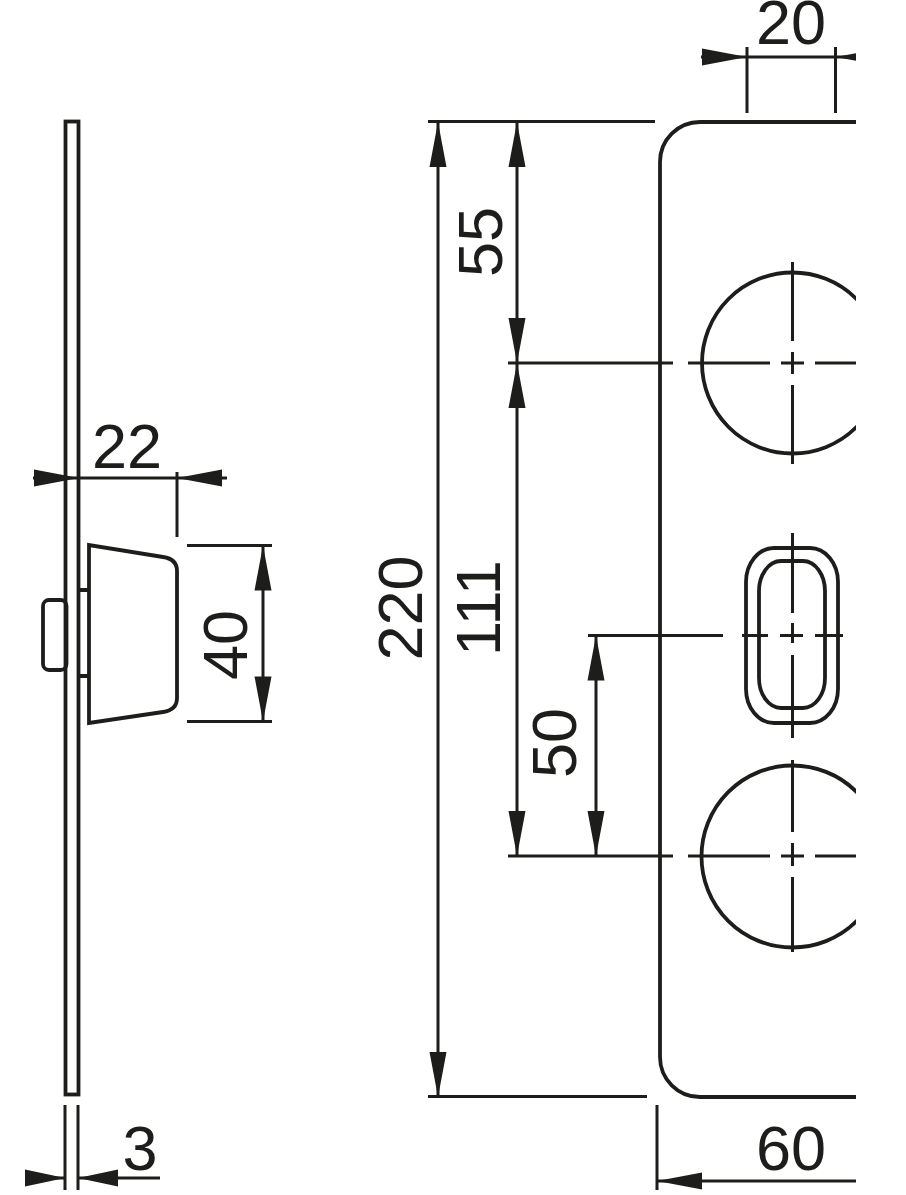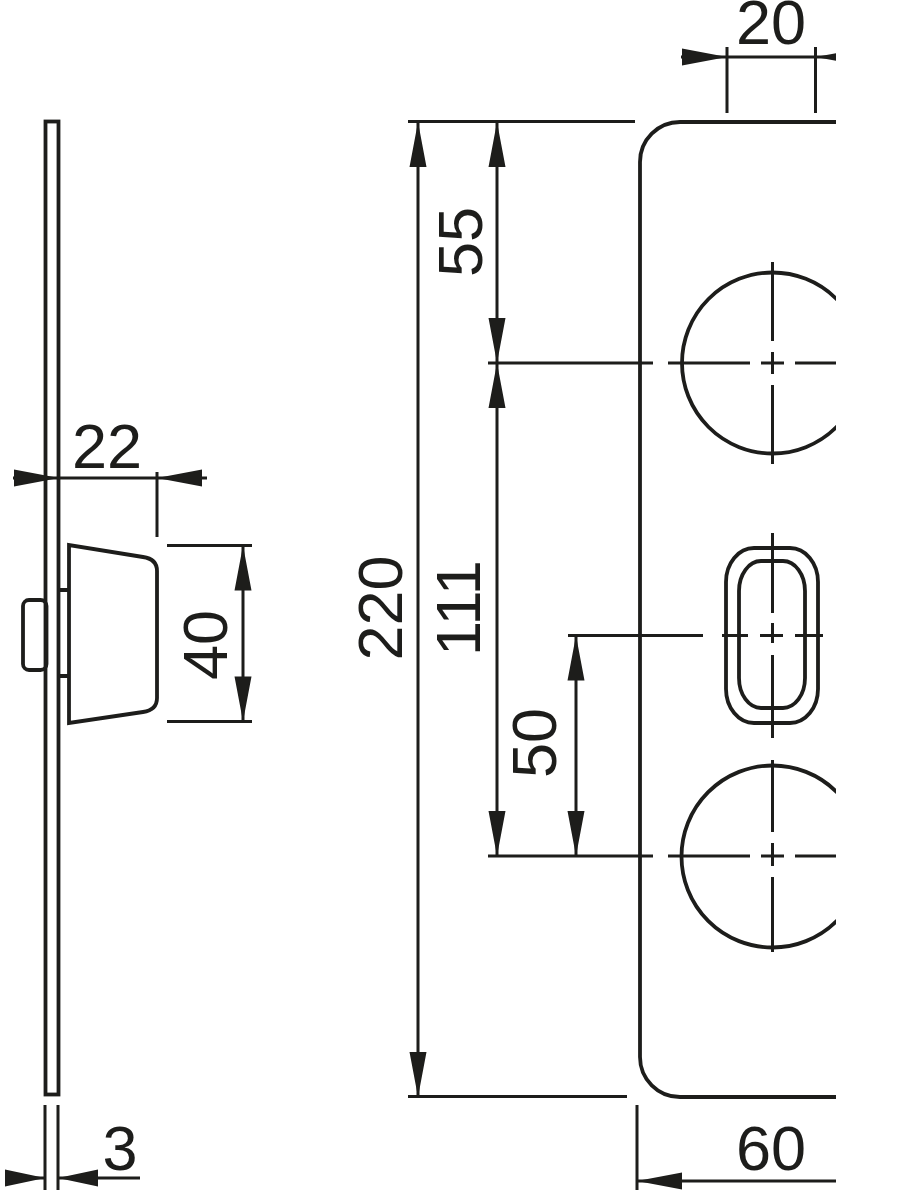--- a/index.html
+++ b/index.html
@@ -2,20 +2,21 @@
 <html><head>
 <meta charset="utf-8">
 <style>
   html,body{margin:0;padding:0;background:#ffffff;}
   .canvas{
     position:relative;
     width:836px;height:1195px;
     background:#ffffff;
     overflow:hidden;
     font-family:"Liberation Sans",sans-serif;
+    margin-left:20px;
   }
   svg{display:block;}
   .outline{fill:none;stroke:#1d1d1b;stroke-width:3.8;}
   .thin{fill:none;stroke:#1d1d1b;stroke-width:3;}
   .arrow{fill:#1d1d1b;stroke:none;}
   .dimtext{
     font-family:"Liberation Sans",sans-serif;
     font-size:63px;
     fill:#1d1d1b;
     text-anchor:middle;

